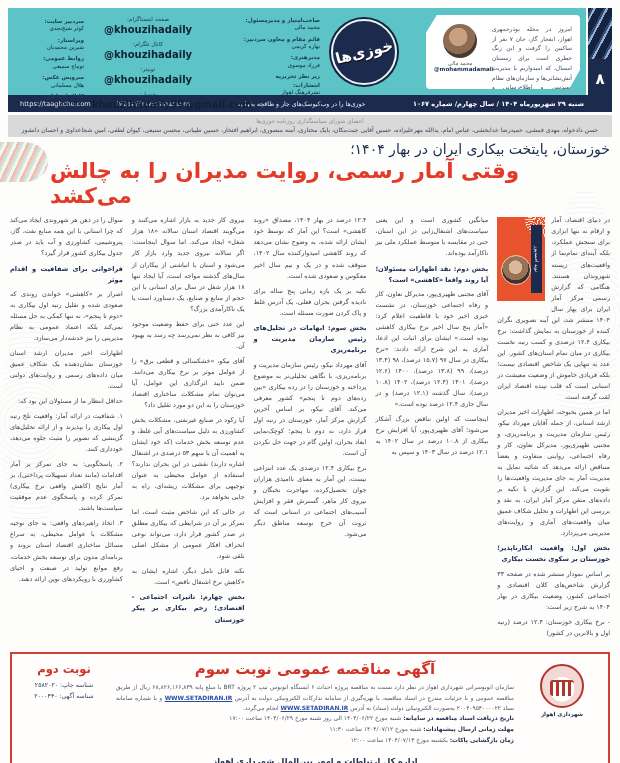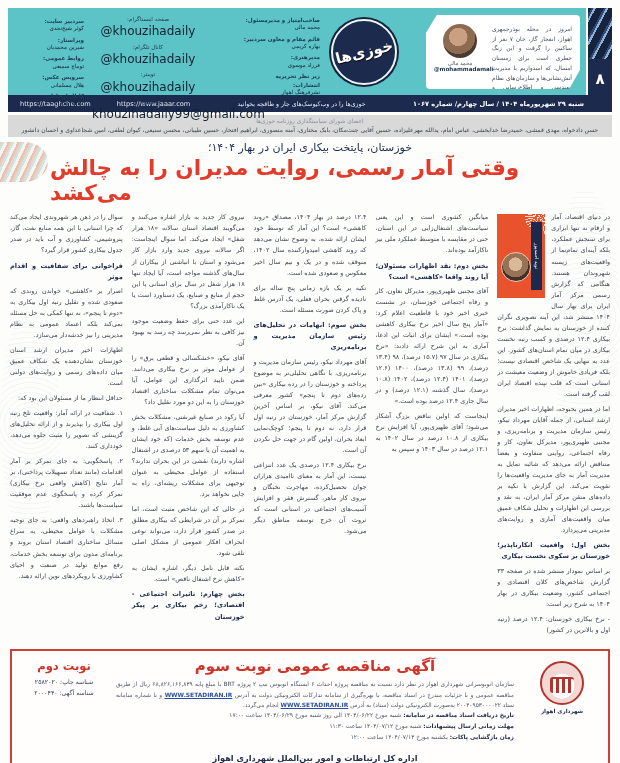--- a/index.html
+++ b/index.html
@@ -18,21 +18,21 @@
 
   
   .header { position:relative; height:87px; margin:8px 8px 0 8px; }
   .teal { position:absolute; left:0; top:0; right:26px; bottom:0; background:#5cc3c6; display:flex; direction:ltr; padding:7px 6px 6px 10px; gap:8px; }
   .hcol { direction:rtl; text-align:right; color:#17304c; }
   .hcol .role { font-size:5.6px; font-weight:bold; color:#1c3a55; line-height:1.5; }
   .hcol .val  { font-size:5.6px; color:#123; line-height:1.4; margin-bottom:2.5px; }
   .staff { width:66px; padding-top:2px; }
   .social { width:112px; text-align:center; }
   .social .role { text-align:center; font-weight:normal; }
-  .social .val { font-weight:normal; font-size:12px; direction:ltr; }
+  .social .val { font-weight:bold; font-size:10px; direction:ltr; }
   .masthead { width:108px; padding-top:1px; }
   .logo { width:72px; display:flex; align-items:center; justify-content:center; }
   .logo-circle { width:66px; height:66px; border-radius:50%; background:#1c2a4e; border:2px solid #e9f6f6; display:flex; align-items:center; justify-content:center; box-shadow:0 0 0 2px #16223f; }
   .logo-circle span { color:#fff; font-weight:bold; font-size:15px; transform:rotate(-14deg); text-shadow:0 1px 0 #000; }
   .bubble { flex:1; margin-left:18px; background:#fff; position:relative; border-radius:4px;
             clip-path:polygon(7% 0, 100% 0, 100% 74%, 93% 100%, 0 100%, 0 24%);
             display:flex; direction:ltr; padding:7px 8px 5px 8px; gap:6px; }
   .bphoto-wrap { width:52px; text-align:center; }
   .bphoto { width:34px; height:34px; border-radius:50%; margin:2px auto 2px auto;
             background:radial-gradient(circle at 45% 38%, #caa083 0 32%, #8c6b52 33% 60%, #4a3a30 61% 100%); }
@@ -52,21 +52,21 @@
   .datebar .urls { direction:ltr; display:flex; gap:26px; }
   .datebar .urls span { font-size:6.6px; color:#dfe6f2; }
 
   
   .board { margin:3px 8px 0 8px; background:#d9d9d9; text-align:center; padding:3px 10px 4px 10px; }
   .board .t1 { font-size:5.8px; color:#8a8f98; margin-bottom:2px; }
   .board .t2 { font-size:6.1px; color:#3f4550; }
 
   
   .article { position:relative; margin:4px 10px 0 10px; }
-  .kicker { text-align:center; font-size:11px; color:#1c2a4e; margin-top:3px; }
+  .kicker { text-align:right; font-size:14px; color:#1c2a4e; margin-top:3px; }
   .headline { direction:rtl; text-align:left; color:#e23b2a; font-weight:bold; font-size:21.5px; letter-spacing:-.5px; line-height:1.15; padding:2px 2px 4px 40px; }
   .cols { display:flex; direction:rtl; gap:9px; height:428px; overflow:hidden; margin-top:3px; }
   .tcol { flex:1; direction:rtl; text-align:justify; font-size:6.4px; line-height:1.72; color:#3c4350; }
   .tcol p { margin-bottom:4px; }
   .tcol .sub { font-weight:bold; color:#1c2a4e; font-size:6.6px; margin:3px 0 3px 0; }
   .tcol .bullet { margin-bottom:2px; }
 
   .author-box { float:left; width:48px; height:84px; background:#e8532e; position:relative; margin:2px 6px 4px 0; overflow:hidden; }
   .author-box::before { content:""; position:absolute; right:-14px; top:-14px; width:34px; height:34px; border-radius:50%;
             background:repeating-conic-gradient(rgba(255,255,255,.8) 0 4deg, transparent 4deg 10deg); }

